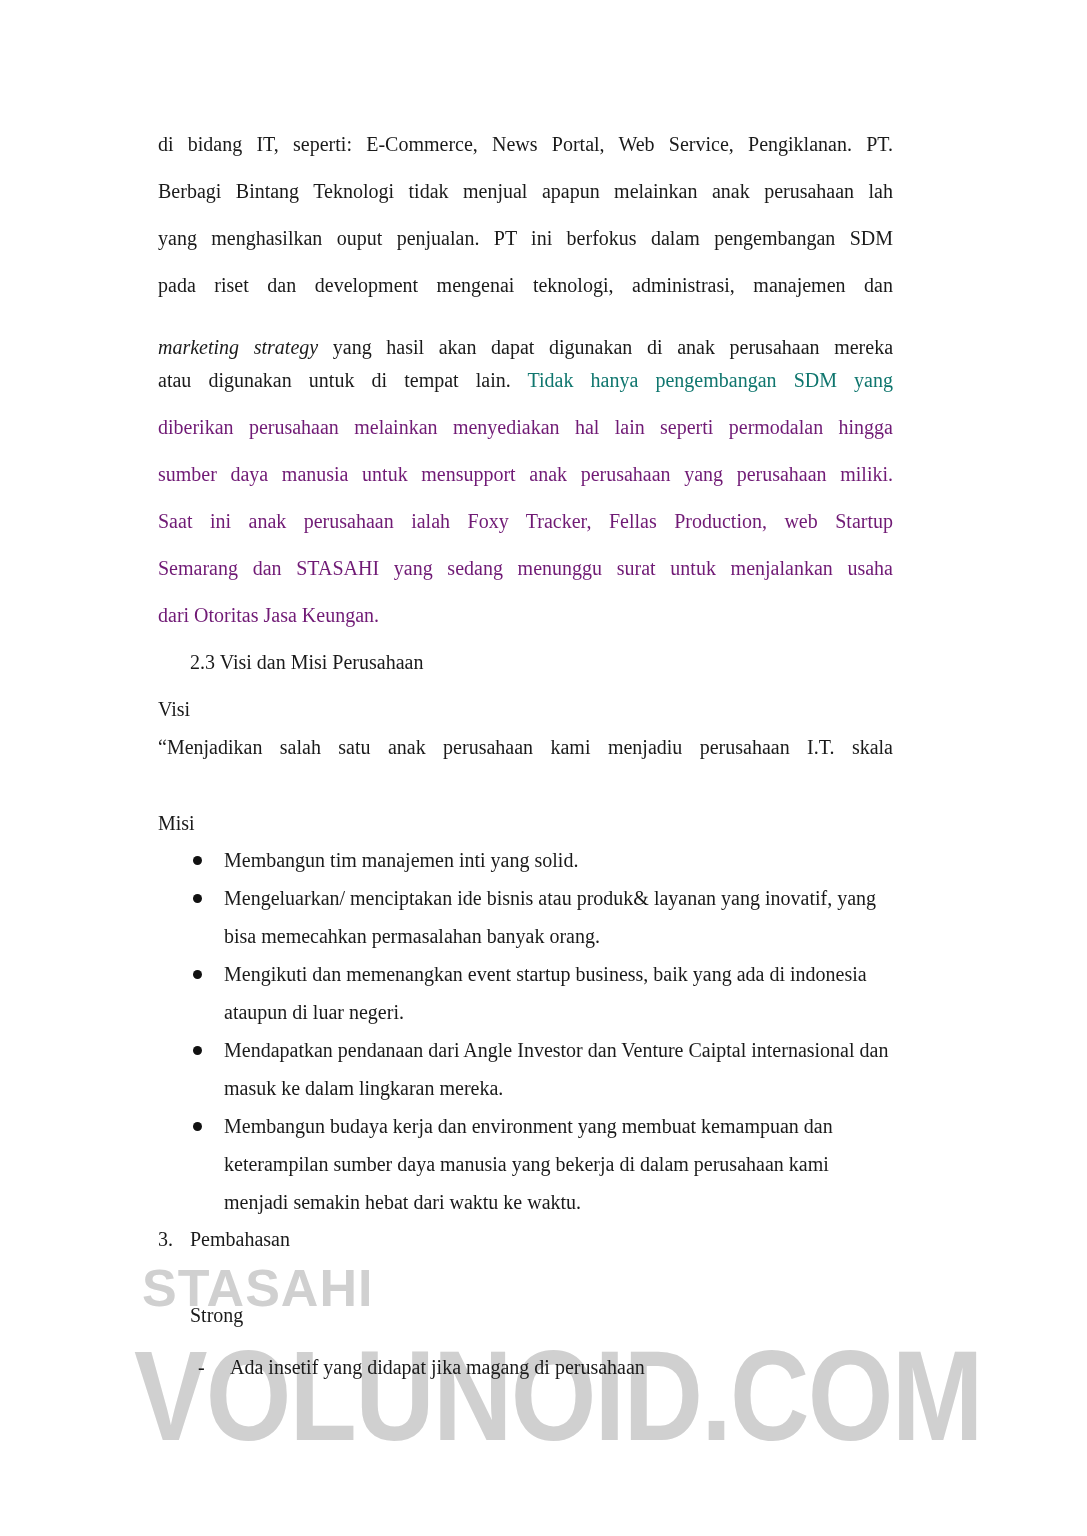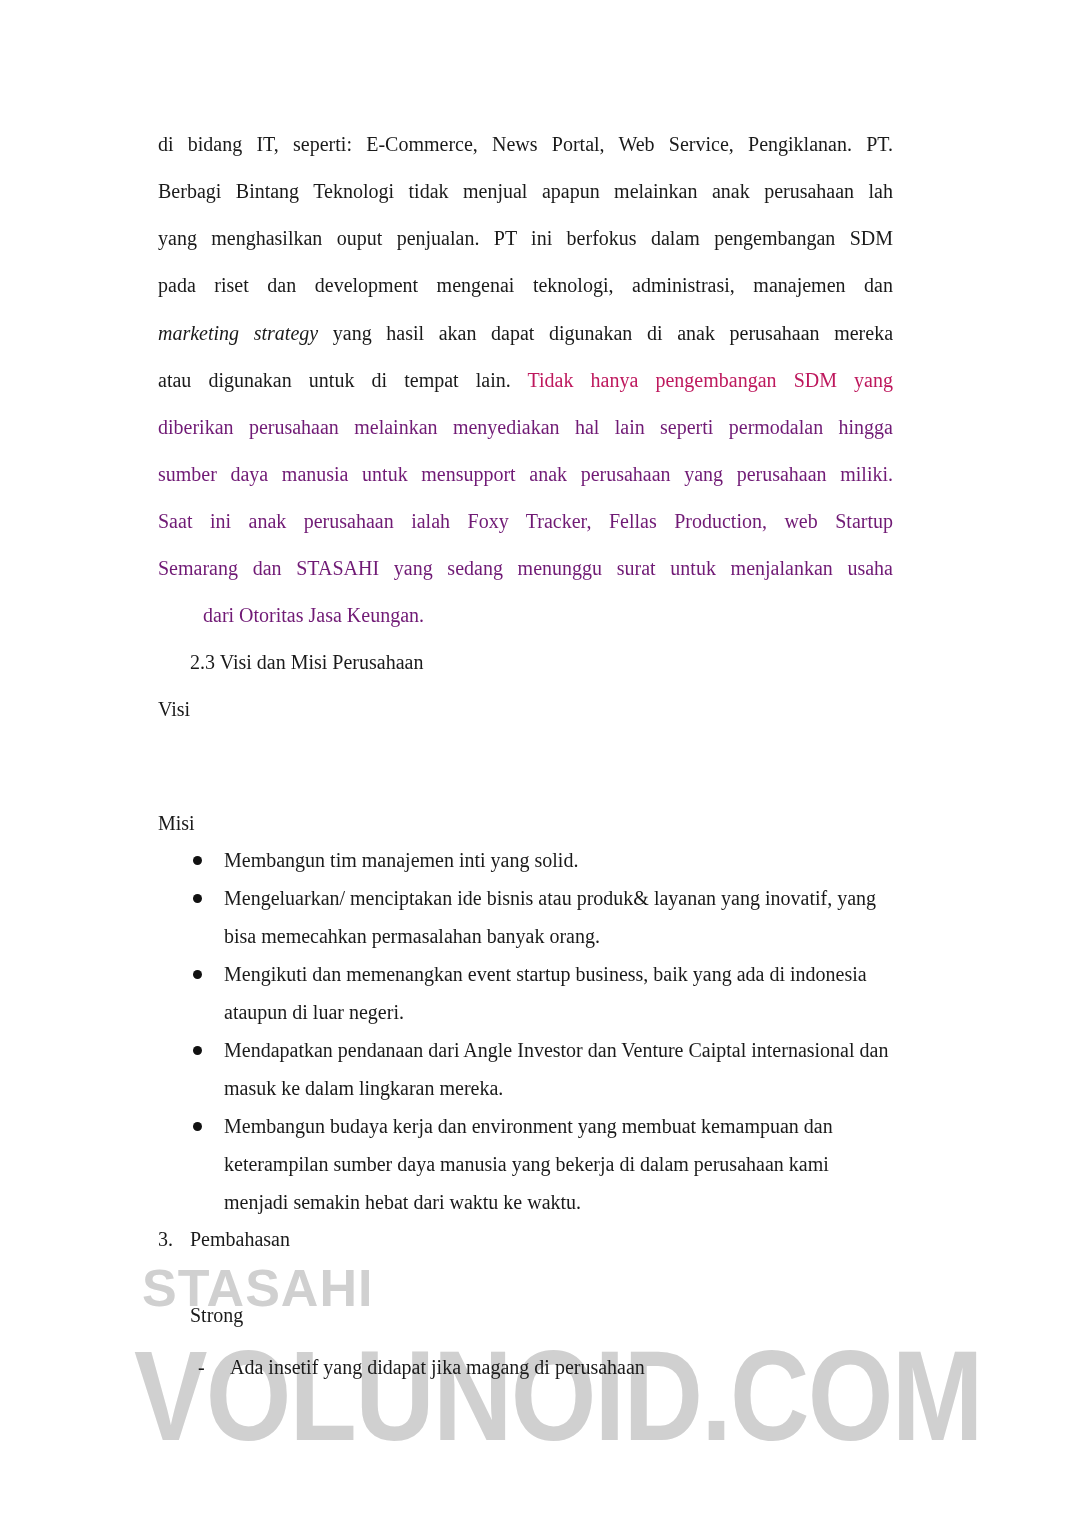--- a/index.html
+++ b/index.html
@@ -26,21 +26,20 @@
       left: 158px;
       width: 735px;
       font-size: 20px;
       line-height: 24px;
       text-align: justify;
       text-align-last: justify;
       white-space: nowrap;
     }
     .para-line.last {
       text-align-last: left;
-      margin-left: 45px;
     }
     .para-line.gray { color: #701a75; }
     .para-line .it { font-style: italic; }
     .heading {
       position: absolute;
       font-size: 20px;
       font-weight: normal;
       line-height: 24px;
     }
     .plain {
@@ -104,31 +103,32 @@
 </head>
 <body>
 
 <div class="page">
 
   <div>
     <div class="para-line above" style="top:132px">di bidang IT, seperti: E-Commerce, News Portal, Web Service, Pengiklanan. PT.</div>
     <div class="para-line above" style="top:179px">Berbagi Bintang Teknologi tidak menjual apapun melainkan anak perusahaan lah</div>
     <div class="para-line above" style="top:226px">yang menghasilkan ouput penjualan. PT ini berfokus dalam pengembangan SDM</div>
     <div class="para-line above" style="top:273px">pada riset dan development mengenai teknologi, administrasi, manajemen dan</div>
-    <div class="para-line above" style="top:321px"><span class="it">marketing strategy</span><span> yang hasil  akan dapat digunakan di anak perusahaan mereka</span></div>
-    <div class="para-line above" style="top:368px"><span>atau digunakan untuk di tempat lain.</span><span style="color:#be185d"> Tidak hanya pengembangan SDM yang</span></div>
+    <div class="para-line above" style="top:335px"><span class="it">marketing strategy</span><span> yang hasil  akan dapat digunakan di anak perusahaan mereka</span></div>
+    <div class="para-line above" style="top:368px"><span>atau digunakan untuk di tempat lain.</span><span style="color:#0f766e"> Tidak hanya pengembangan SDM yang</span></div>
     <div class="para-line gray above" style="top:415px">diberikan perusahaan melainkan menyediakan hal lain seperti permodalan hingga</div>
     <div class="para-line gray above" style="top:462px">sumber daya manusia untuk mensupport anak perusahaan yang perusahaan miliki.</div>
     <div class="para-line gray above" style="top:509px">Saat ini anak perusahaan ialah Foxy Tracker, Fellas Production, web Startup</div>
     <div class="para-line gray above" style="top:556px">Semarang dan STASAHI yang sedang menunggu surat untuk menjalankan usaha</div>
     <div class="para-line gray last above" style="top:603px">dari Otoritas Jasa Keungan.</div>
   </div>
 
   <div class="heading above" style="left:190px; top:650px">2.3 Visi dan Misi Perusahaan</div>
   <div class="plain above" style="left:158px; top:697px">Visi</div>
+  <div class="para-line above" style="top:735px">“Menjadikan salah satu anak perusahaan kami menjadiu perusahaan I.T. skala</div>
   <div class="plain above" style="left:158px; top:811px">Misi</div>
 
   <div>
 
     <div>
       <span class="bullet-dot" style="top:856px"></span>
       <div class="bullet-line above" style="top:848px">Membangun tim manajemen inti yang solid.</div>
     </div>
 
     <div>

